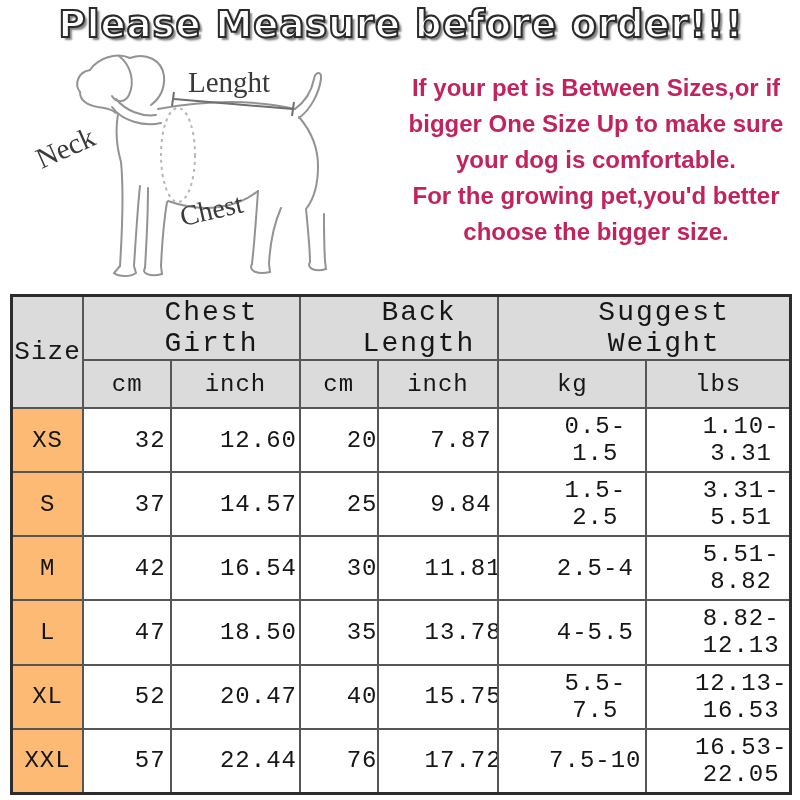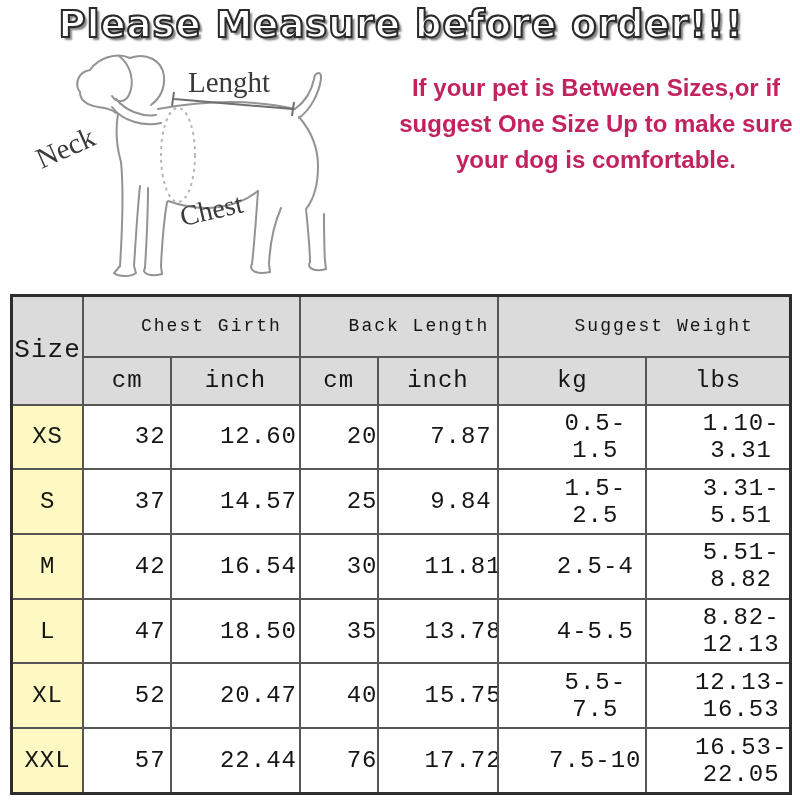--- a/index.html
+++ b/index.html
@@ -35,24 +35,24 @@
     border-collapse:collapse;table-layout:fixed;
     font-family:"Liberation Mono","DejaVu Sans Mono",monospace;
     color:#161616;background:#ffffff;
     border:3px solid #2d2d2d;
   }
   .size-table th,.size-table td{
     border:2px solid #565656;text-align:center;vertical-align:middle;
     padding:0;font-weight:normal;overflow:hidden;
   }
   .size-table thead th{background:#dbdbdb;}
-  .size-table .group-h{font-size:18px;letter-spacing:2px;padding-left:40px;}
+  .size-table .group-h{font-size:28px;letter-spacing:2px;padding-left:40px;}
   .size-table .unit-h{font-size:24px;letter-spacing:1px;}
   .size-table .corner-h{font-size:26px;letter-spacing:1px;}
-  .size-table tbody th{background:#fef9c3;font-size:24px;letter-spacing:1px;}
+  .size-table tbody th{background:#fdba74;font-size:24px;letter-spacing:1px;}
   .size-table tbody td{font-size:24px;letter-spacing:1px;padding-left:46px;}
   .size-table thead tr.r1{height:61px;}
   .size-table thead tr.r2{height:48px;}
 </style>
 </head>
 <body>
 
 <h1 class="title">Please Measure before order!!!</h1>
 
 <div class="dog-wrap">
@@ -90,22 +90,24 @@
     <path class="measure" d="M156,47 L275,57 M156,40 L154,54 M276,50 L274,64"></path>
 
     <text class="diagram-label" x="16" y="102" font-size="29" transform="rotate(-24 55 92)">Neck</text>
     <text class="diagram-label" x="170" y="40" font-size="29">Lenght</text>
     <text class="diagram-label" x="162" y="167" font-size="28" transform="rotate(-13 195 160)">Chest</text>
   </svg>
 </div>
 
 <div class="notice" style="color:#c2235f">
   <div>If your pet is Between Sizes,or if</div>
-  <div>suggest One Size Up to make sure</div>
+  <div>bigger One Size Up to make sure</div>
   <div>your dog is comfortable.</div>
+  <div>For the growing pet,you'd better</div>
+  <div>choose the bigger size.</div>
 </div>
 
 <table class="size-table">
   <colgroup>
     <col style="width:9.2%">
       <col style="width:11.3%">
       <col style="width:16.5%">
     <col style="width:10%">
       <col style="width:15.5%">
       <col style="width:19%">

